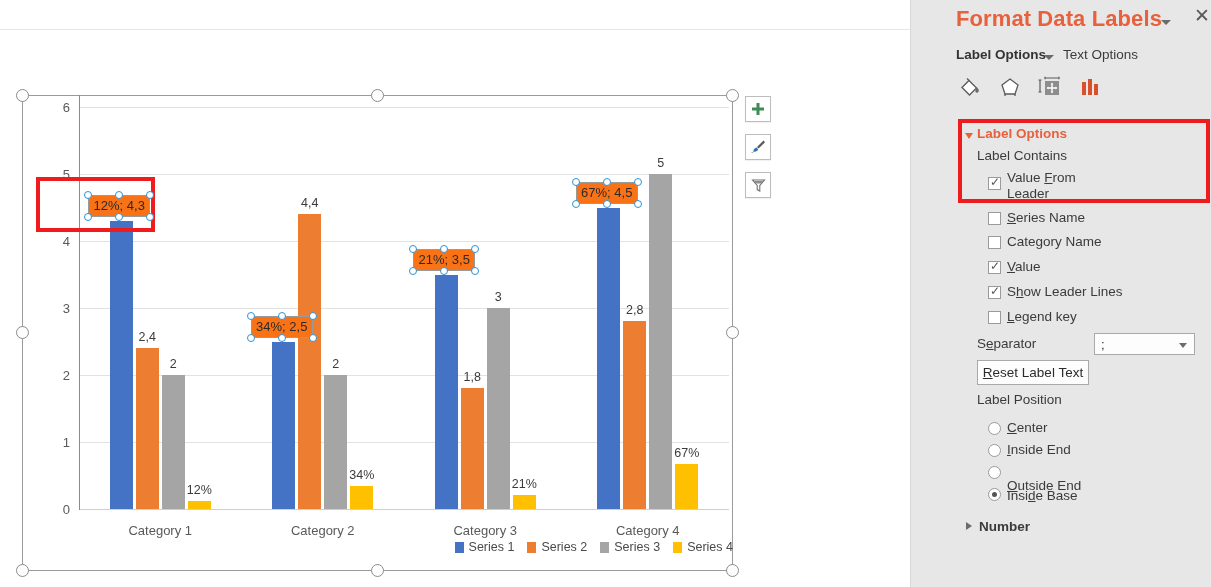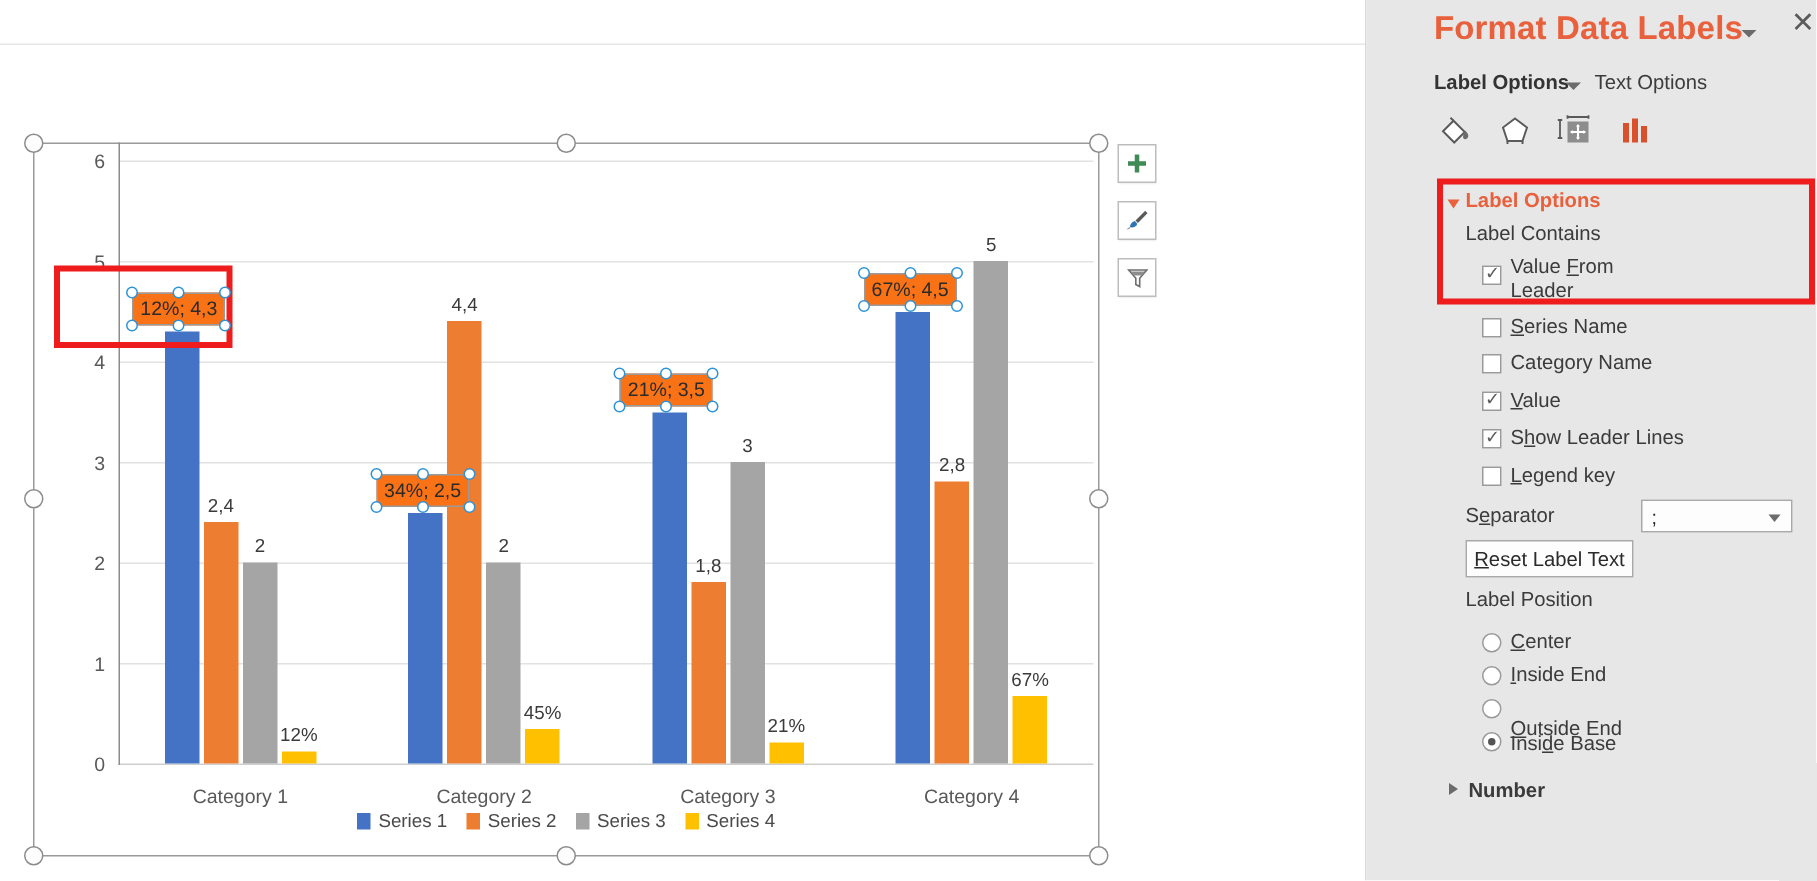--- a/index.html
+++ b/index.html
@@ -69,21 +69,21 @@
     padding:0 4px; white-space:nowrap; z-index:25;
   }
   .sel-handle {
     position:absolute; width:8px; height:8px; border-radius:50%;
     background:#ffffff; border:1.6px solid #2e93d6; z-index:30;
   }
 
   
   #legend {
     position:absolute; left:0; top:545px; width:711px;
-    display:flex; justify-content:center; align-items:center; gap:13px;
+    display:flex; justify-content:flex-end; align-items:center; gap:13px;
   }
   .legend-item { display:flex; align-items:center; gap:5px; }
   .legend-swatch { width:9px; height:11px; display:block; }
   .legend-text { font-size:12.5px; color:#4a4a4a; }
 
   
   .chart-btn {
     position:absolute; width:26px; height:26px;
     background:#ffffff; border:1px solid #bdbdbd;
     display:flex; align-items:center; justify-content:center;
@@ -239,21 +239,21 @@
         <div class="sel-handle" style="left: 255.75px; top: 216.5px;"></div>
         <div class="sel-handle" style="left: 286.75px; top: 216.5px;"></div>
         <div class="sel-handle" style="left: 224.75px; top: 238.5px;"></div>
         <div class="sel-handle" style="left: 255.75px; top: 238.5px;"></div>
         <div class="sel-handle" style="left: 286.75px; top: 238.5px;"></div>
         <div class="bar" style="left: 276.25px; top: 119.2px; width: 23px; height: 294.8px; background: rgb(237, 125, 49);"></div>
         <div class="bar-label" style="left: 263.75px; top: 101.2px; width: 48px;">4,4</div>
         <div class="bar" style="left: 302.25px; top: 280px; width: 23px; height: 134px; background: rgb(165, 165, 165);"></div>
         <div class="bar-label" style="left: 289.75px; top: 262px; width: 48px;">2</div>
         <div class="bar" style="left: 328.25px; top: 391.22px; width: 23px; height: 22.78px; background: rgb(255, 192, 0);"></div>
-        <div class="bar-label" style="left: 315.75px; top: 373.22px; width: 48px;">45%</div>
+        <div class="bar-label" style="left: 315.75px; top: 373.22px; width: 48px;">34%</div>
         <div class="cat-label" style="left: 219.5px; width: 162.5px; top: 428px;">Category 2</div>
         <div class="bar" style="left: 412.75px; top: 179.5px; width: 23px; height: 234.5px; background: rgb(68, 114, 196);"></div>
         <div class="sel-label" style="left: 391.25px; top: 153.5px; width: 62px; text-align: center;">21%; 3,5</div>
         <div class="sel-handle" style="left: 387.25px; top: 149.5px;"></div>
         <div class="sel-handle" style="left: 418.25px; top: 149.5px;"></div>
         <div class="sel-handle" style="left: 449.25px; top: 149.5px;"></div>
         <div class="sel-handle" style="left: 387.25px; top: 171.5px;"></div>
         <div class="sel-handle" style="left: 418.25px; top: 171.5px;"></div>
         <div class="sel-handle" style="left: 449.25px; top: 171.5px;"></div>
         <div class="bar" style="left: 438.75px; top: 293.4px; width: 23px; height: 120.6px; background: rgb(237, 125, 49);"></div>

